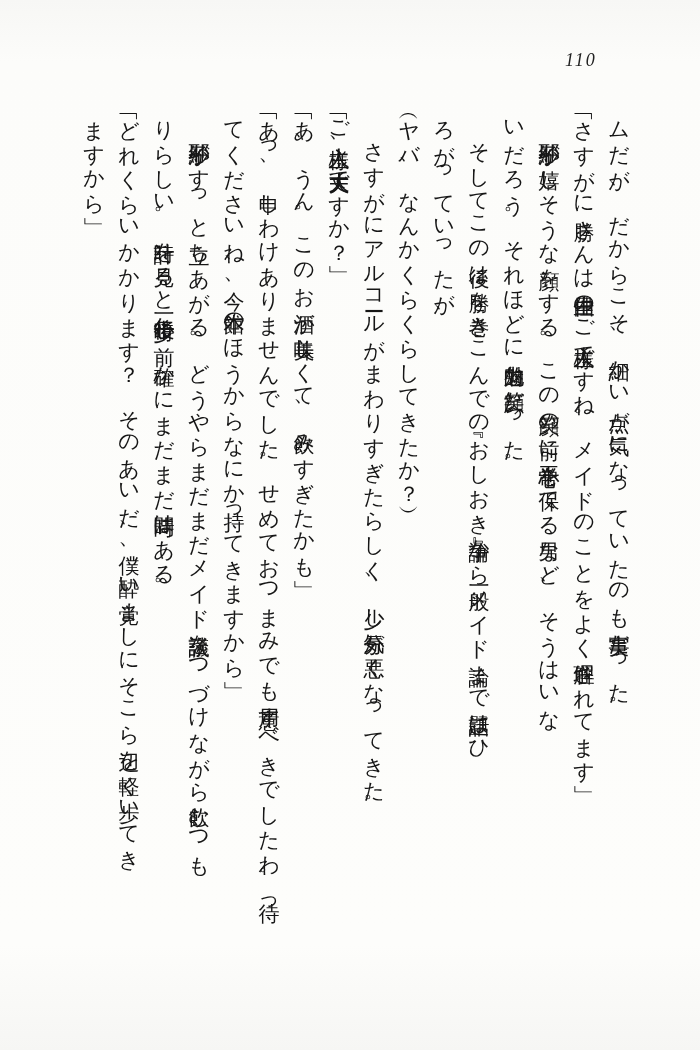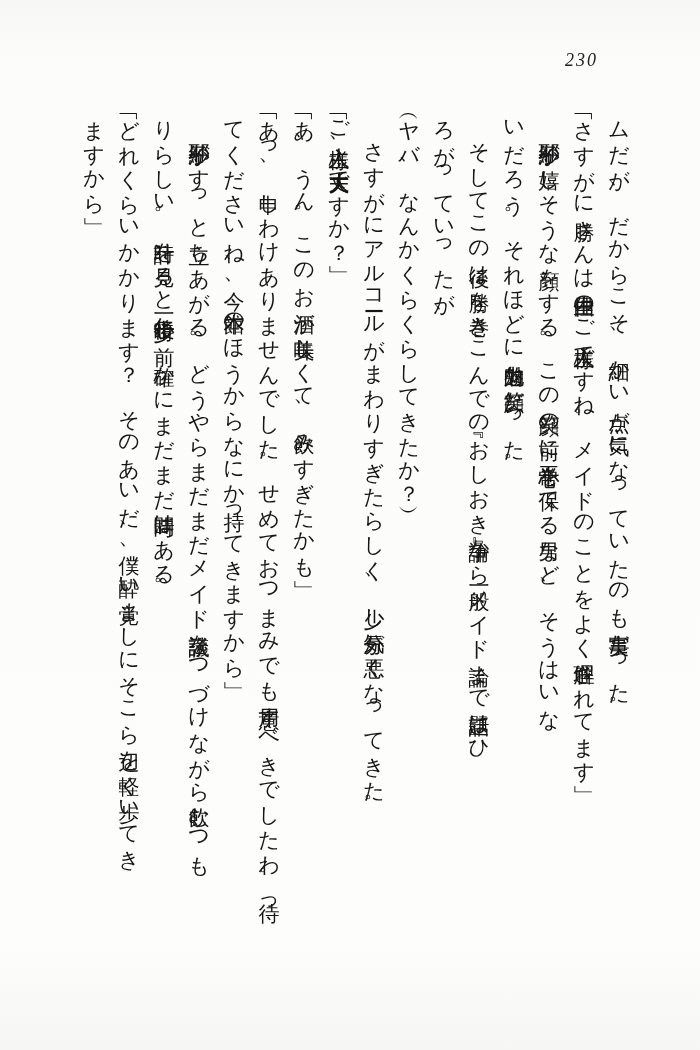--- a/index.html
+++ b/index.html
@@ -45,21 +45,21 @@
   }
   .col.indent {
     text-indent: 22px;
   }
 </style>
 </head>
 <body>
 
 <div class="book-page">
 
-  <div class="page-number">230</div>
+  <div class="page-number">110</div>
 
   <div class="text-block">
     <p class="col">ムだが、だからこそ、細かい点が気になっていたのも事実だった。</p>
     <p class="col">「さすがに勝さんは由佳里のご主人様ですね。メイドのことをよく理解されてます」</p>
     <p class="col indent">紗耶子が嬉しそうな顔をする。この笑顔の前に平常心を保てる男など、そうはいな</p>
     <p class="col">いだろう。それほどに魅力的な笑顔だった。</p>
     <p class="col indent">そしてこの後は勝を巻きこんでの『おしおき』論争から一般メイド論まで話題はひ</p>
     <p class="col">ろがっていったが、</p>
     <p class="col">（ヤバ、なんかくらくらしてきたか？）</p>
     <p class="col indent">さすがにアルコールがまわりすぎたらしく、少し気分が悪くなってきた。</p>

